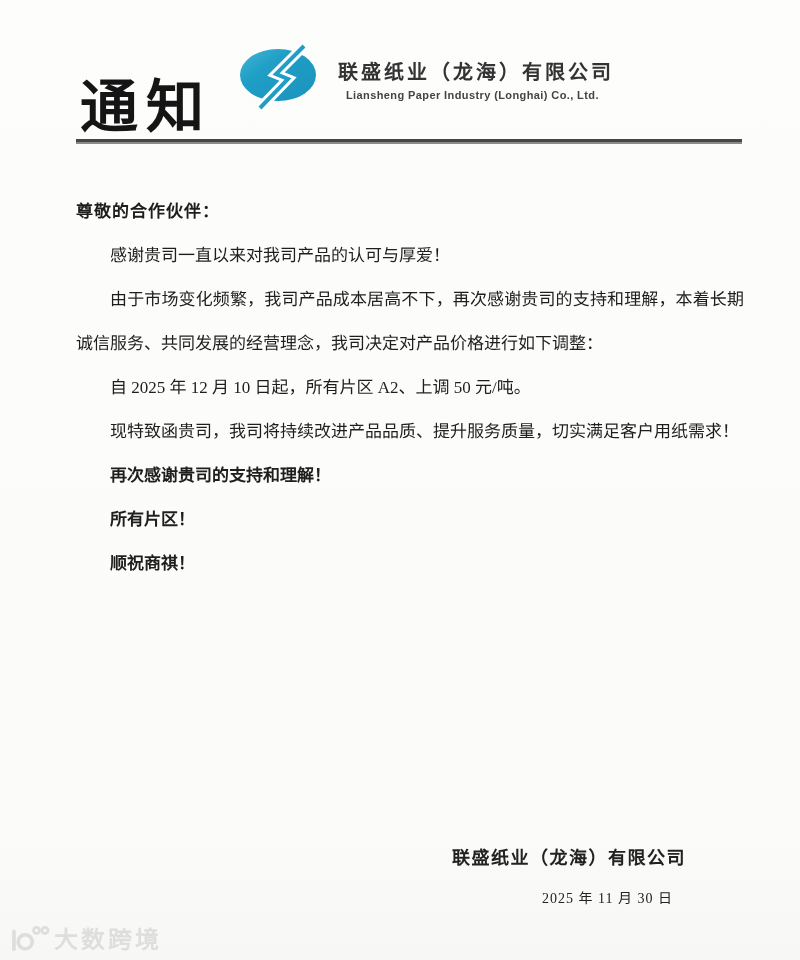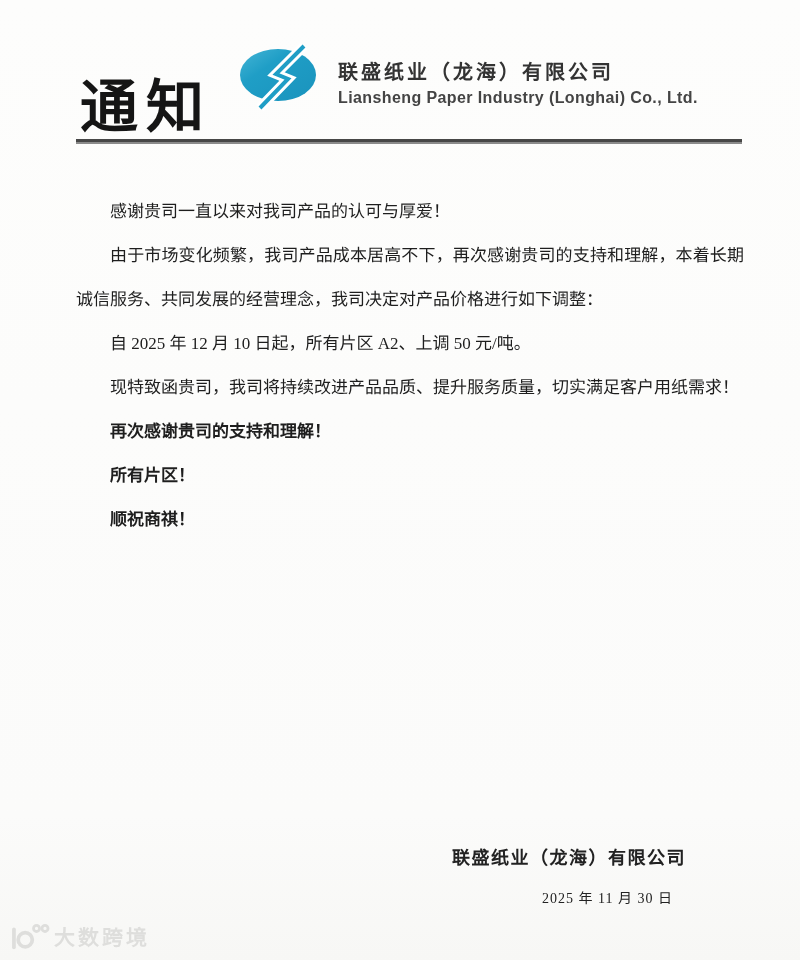--- a/index.html
+++ b/index.html
@@ -47,24 +47,25 @@
   .brand-cn {
     font-family: "Liberation Sans", "DejaVu Sans", sans-serif;
     font-size: 20px;
     font-weight: bold;
     letter-spacing: 3px;
     color: #333333;
   }
   .brand-en {
     margin-top: 4px;
     font-family: "Liberation Sans", "DejaVu Sans", sans-serif;
-    font-size: 16px;
+    font-size: 11px;
     font-weight: bold;
     letter-spacing: 0.4px;
     color: #444444;
+    margin-left: 8px;
   }
   .divider {
     position: absolute;
     left: 76px;
     top: 139px;
     width: 666px;
     height: 3px;
     border-top: 3px solid #474747;
     border-bottom: 2px solid #8b8b8b;
   }
@@ -113,21 +114,21 @@
     left: 8px;
     top: 920px;
     display: flex;
     align-items: center;
     color: #dddddb;
     opacity: 0.9;
   }
   .wm-icon { width: 42px; height: 32px; flex: 0 0 auto; }
   .wm-text {
     font-family: "Liberation Sans", "DejaVu Sans", sans-serif;
-    font-size: 21px;
+    font-size: 24px;
     font-weight: bold;
     letter-spacing: 3px;
     margin-left: 4px;
     color: #dcdcda;
   }
 </style>
 </head>
 <body>
 
 <div class="sheet">
@@ -149,20 +150,21 @@
     </svg>
     <div class="brand-names">
       <div class="brand-cn">联盛纸业（龙海）有限公司</div>
       <div class="brand-en">Liansheng Paper Industry (Longhai) Co., Ltd.</div>
     </div>
   </div>
 
   <div class="divider"></div>
 
   <div class="letter">
+    <p class="salutation">尊敬的合作伙伴：</p>
     <p class="indent">感谢贵司一直以来对我司产品的认可与厚爱！</p>
     <p class="indent">由于市场变化频繁，我司产品成本居高不下，再次感谢贵司的支持和理解，本着长期诚信服务、共同发展的经营理念，我司决定对产品价格进行如下调整：</p>
     <p class="indent">自 2025 年 12 月 10 日起，所有片区 A2、上调 50 元/吨。</p>
     <p class="indent">现特致函贵司，我司将持续改进产品品质、提升服务质量，切实满足客户用纸需求！</p>
     <p class="indent p-bold">再次感谢贵司的支持和理解！</p>
     <p class="indent p-bold">所有片区！</p>
     <p class="indent p-bold">顺祝商祺！</p>
   </div>
 
   <div class="sign-company">联盛纸业（龙海）有限公司</div>

